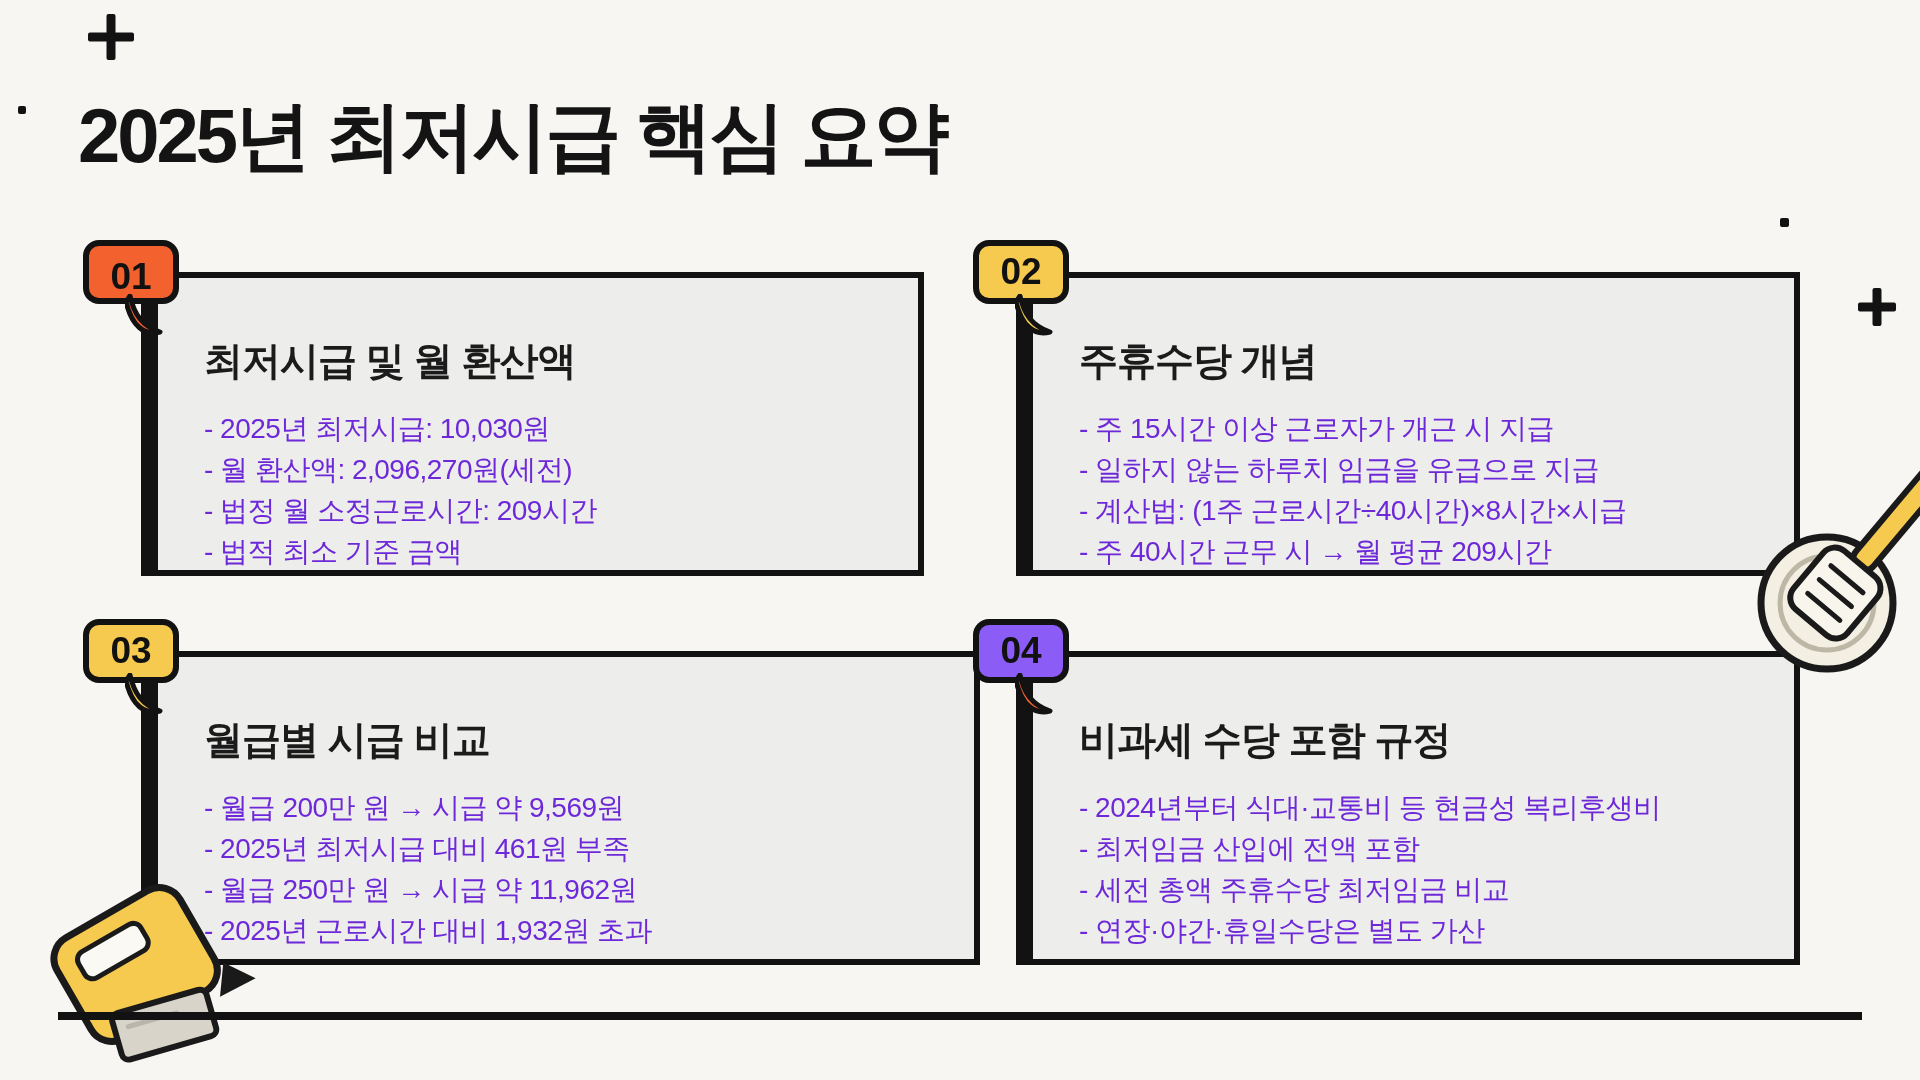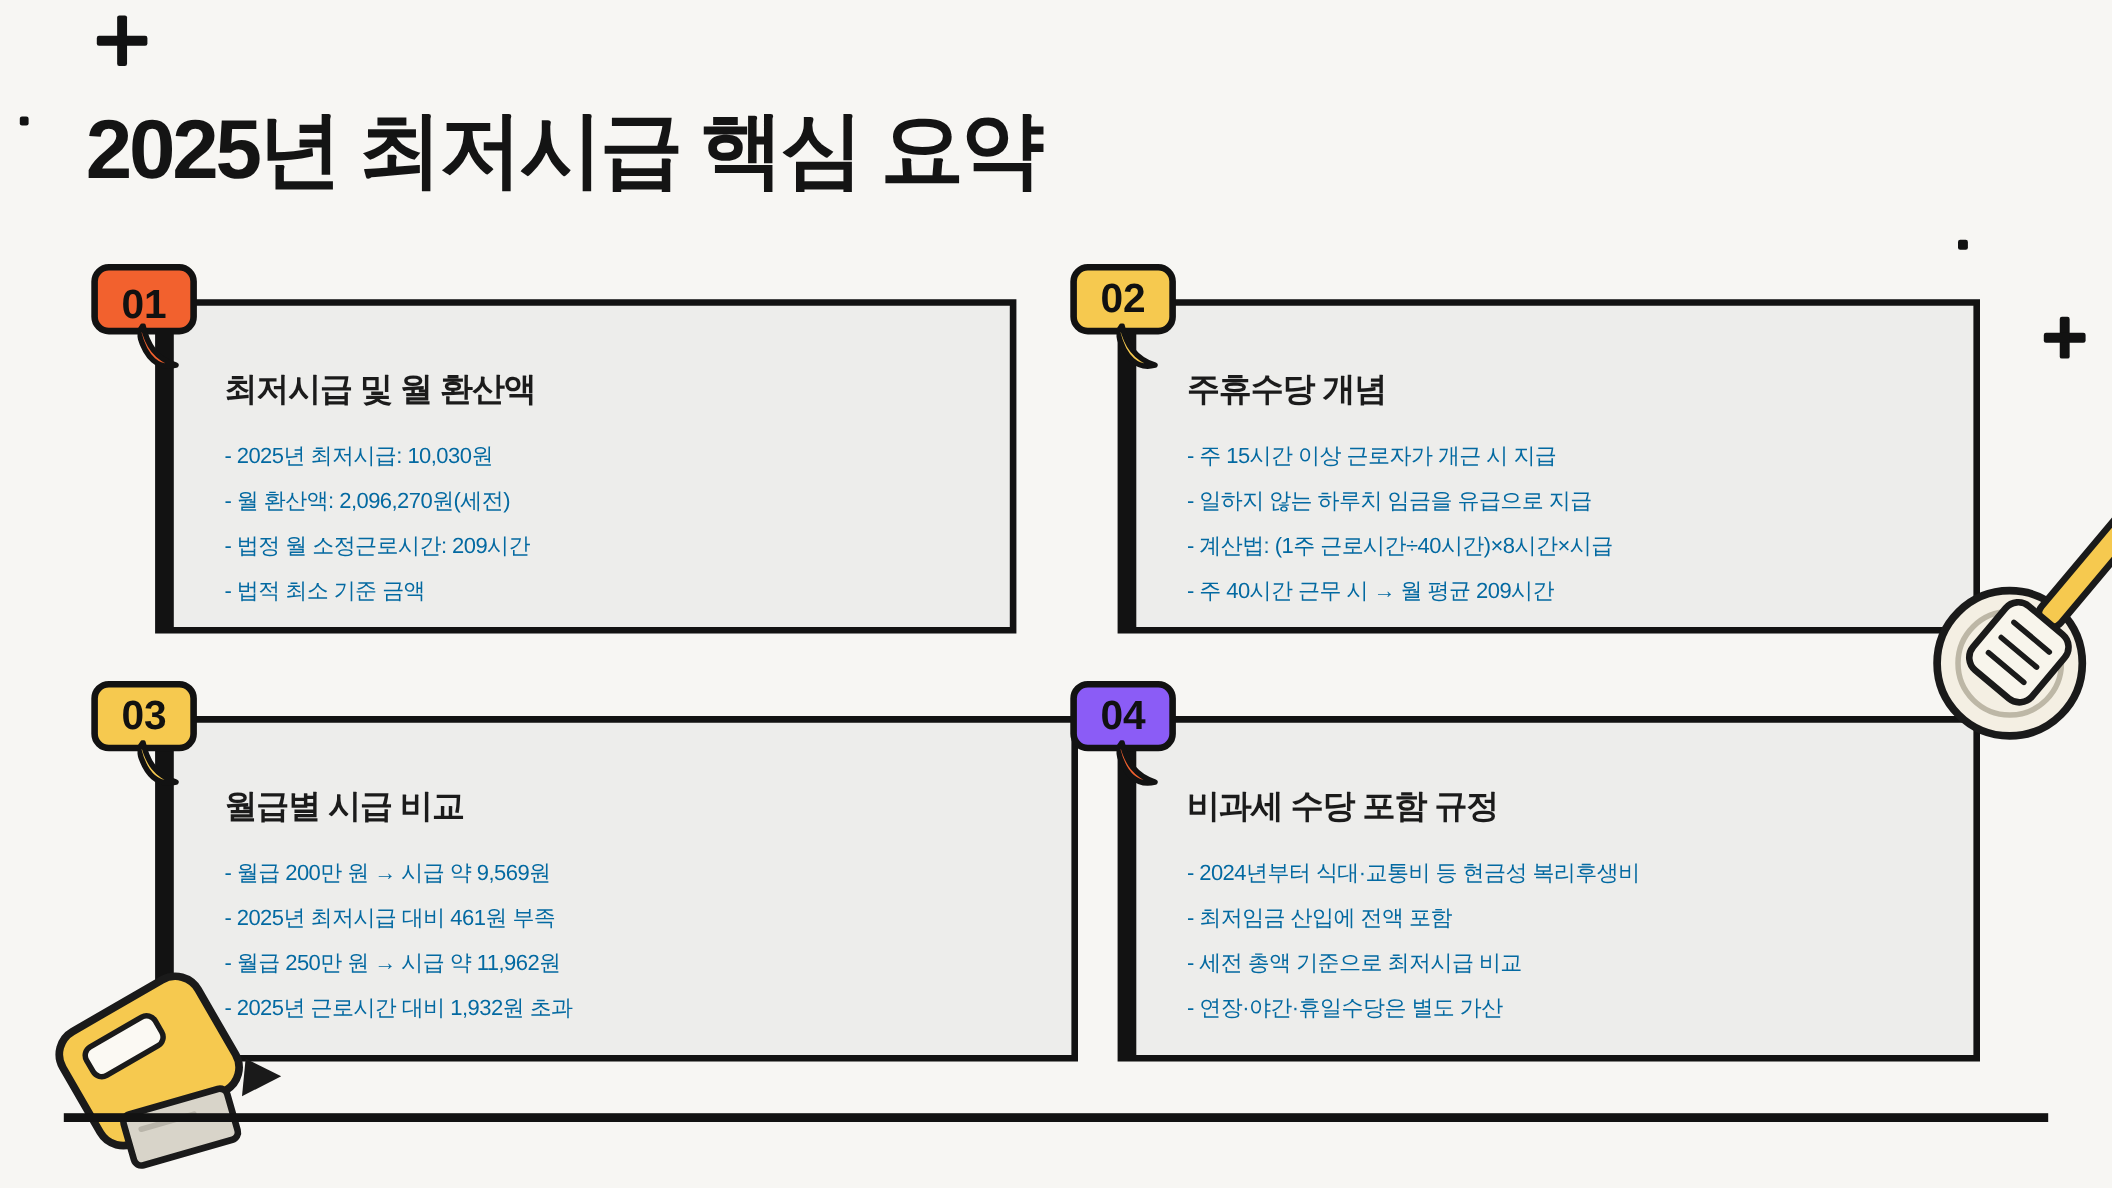--- a/index.html
+++ b/index.html
@@ -32,33 +32,33 @@
     border: 6px solid #121212;
     border-left-width: 17px;
   }
   .card-01 { left: 141px;  top: 272px; width: 783px; height: 304px; }
   .card-02 { left: 1016px; top: 272px; width: 784px; height: 304px; }
   .card-03 { left: 141px;  top: 651px; width: 839px; height: 314px; }
   .card-04 { left: 1016px; top: 651px; width: 784px; height: 314px; }
 
   .card-body { padding: 56px 28px 20px 46px; }
   .card-title {
-    font-size: 30px;
+    font-size: 39px;
     font-weight: 800;
     letter-spacing: -1px;
     color: #1b1b1b;
     margin-bottom: 20px;
     white-space: nowrap;
   }
   .card-line {
-    font-size: 20px;
+    font-size: 28px;
     line-height: 41px;
     font-weight: 500;
     letter-spacing: -0.5px;
-    color: #0369a1;
+    color: #6d28d9;
     white-space: nowrap;
   }
 
   
   .badge {
     position: absolute;
     width: 96px;
     height: 64px;
     border: 6px solid #121212;
     border-radius: 16px;
@@ -153,21 +153,21 @@
       <div class="card-line">- 월급 250만 원 → 시급 약 11,962원</div>
       <div class="card-line">- 2025년 근로시간 대비 1,932원 초과</div>
     </div>
   </div>
 
   <div class="card card-04">
     <div class="card-body">
       <div class="card-title">비과세 수당 포함 규정</div>
       <div class="card-line">- 2024년부터 식대·교통비 등 현금성 복리후생비</div>
       <div class="card-line">- 최저임금 산입에 전액 포함</div>
-      <div class="card-line">- 세전 총액 기준으로 최저시급 비교</div>
+      <div class="card-line">- 세전 총액 주휴수당 최저임금 비교</div>
       <div class="card-line">- 연장·야간·휴일수당은 별도 가산</div>
     </div>
   </div>
 
   <div class="badge badge-01" style="background: rgb(242, 97, 46);">
     <svg class="tail" viewBox="0 0 40 46">
       <path d="M5 2 C9 20 17 32 35 38 C19 42 7 32 1 8 Z" stroke="#121212" stroke-width="5" stroke-linejoin="round" fill="#F2612E"></path>
     </svg>
     <span>01</span>
   </div>

